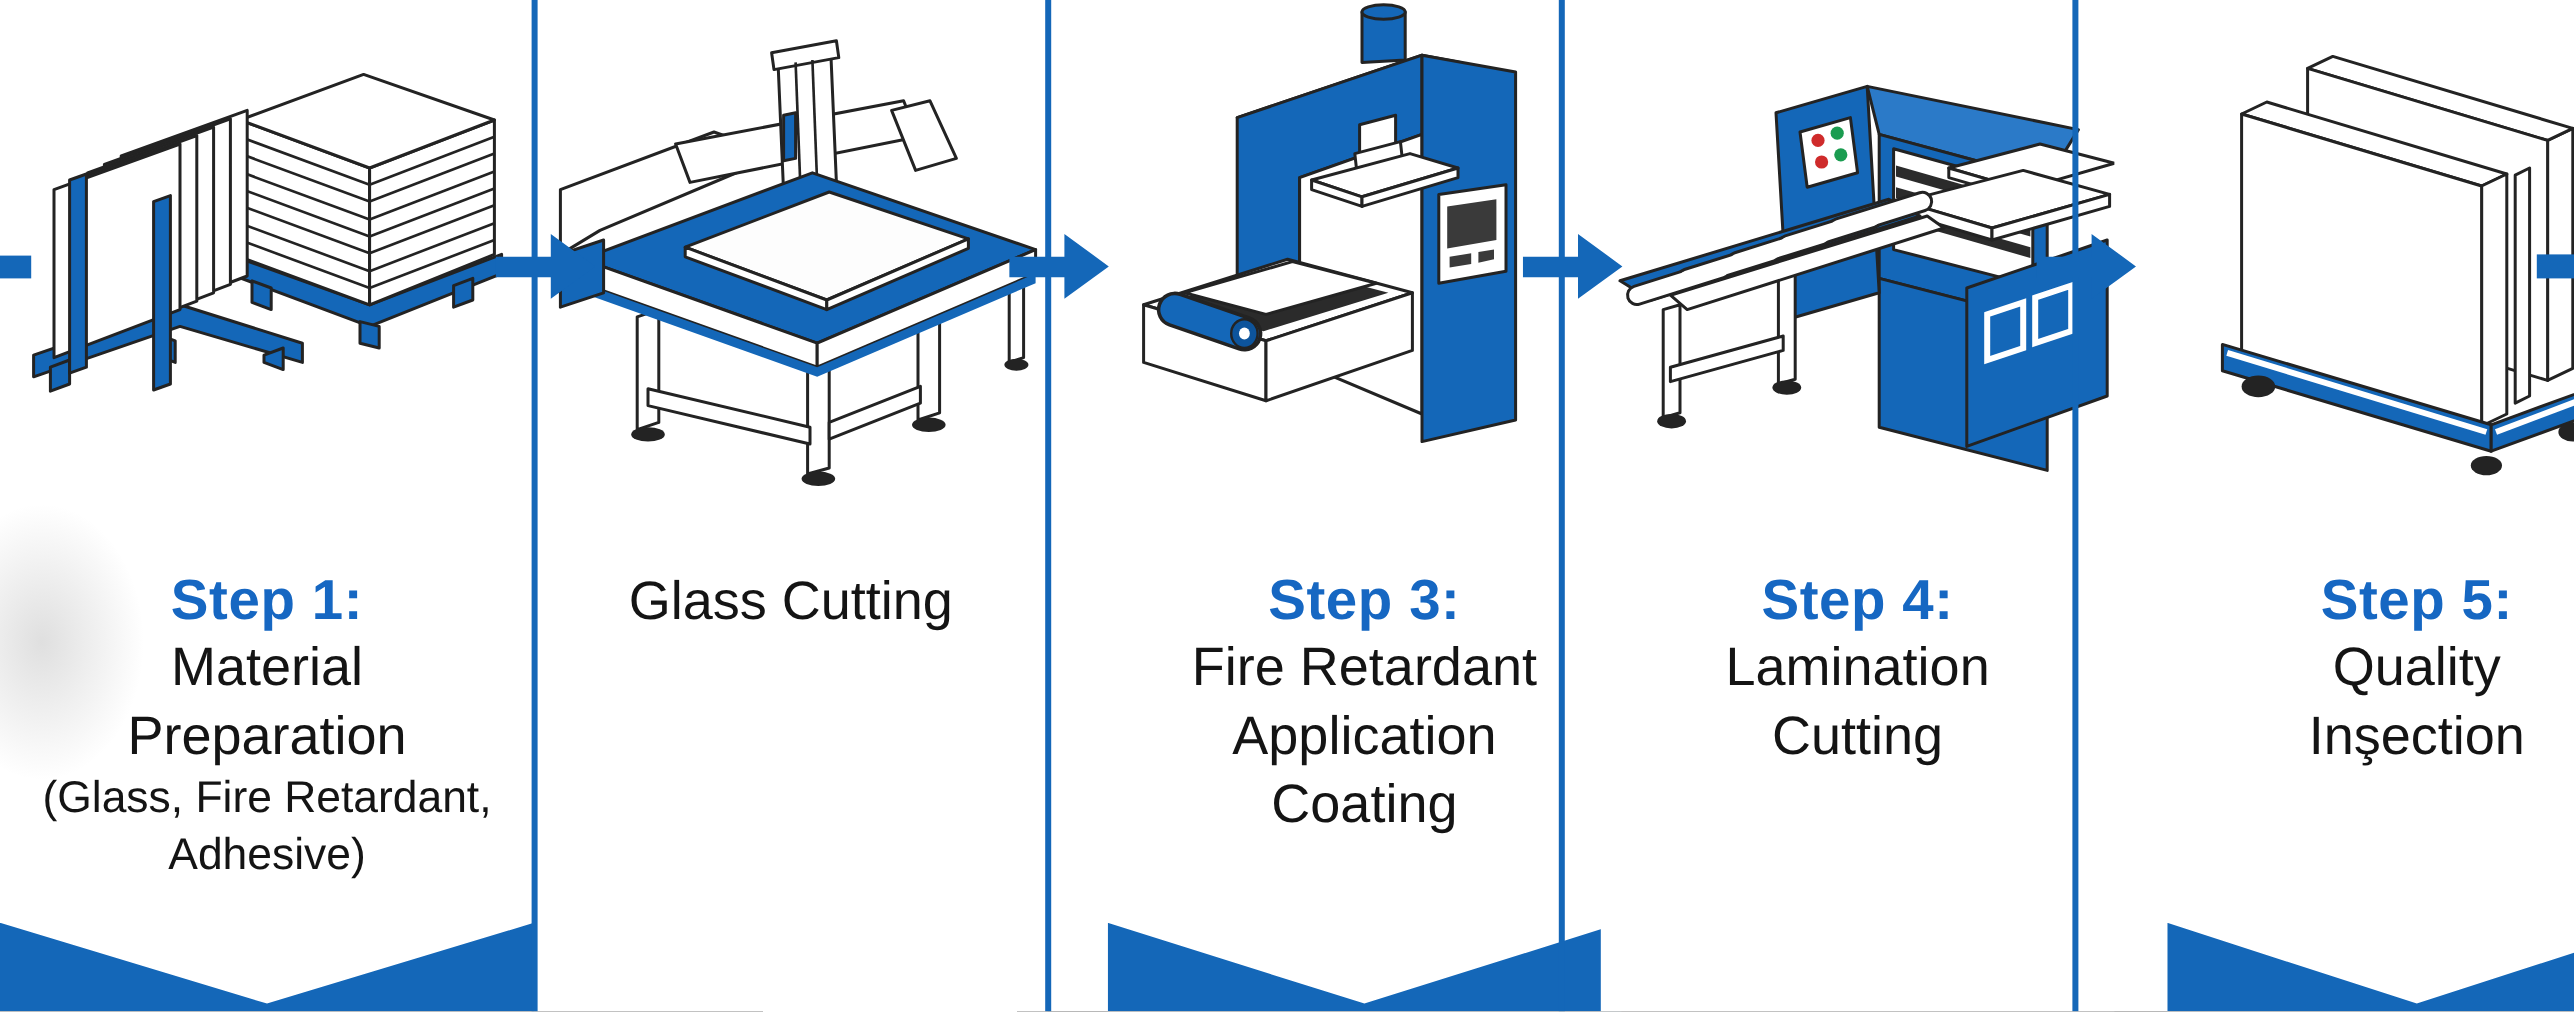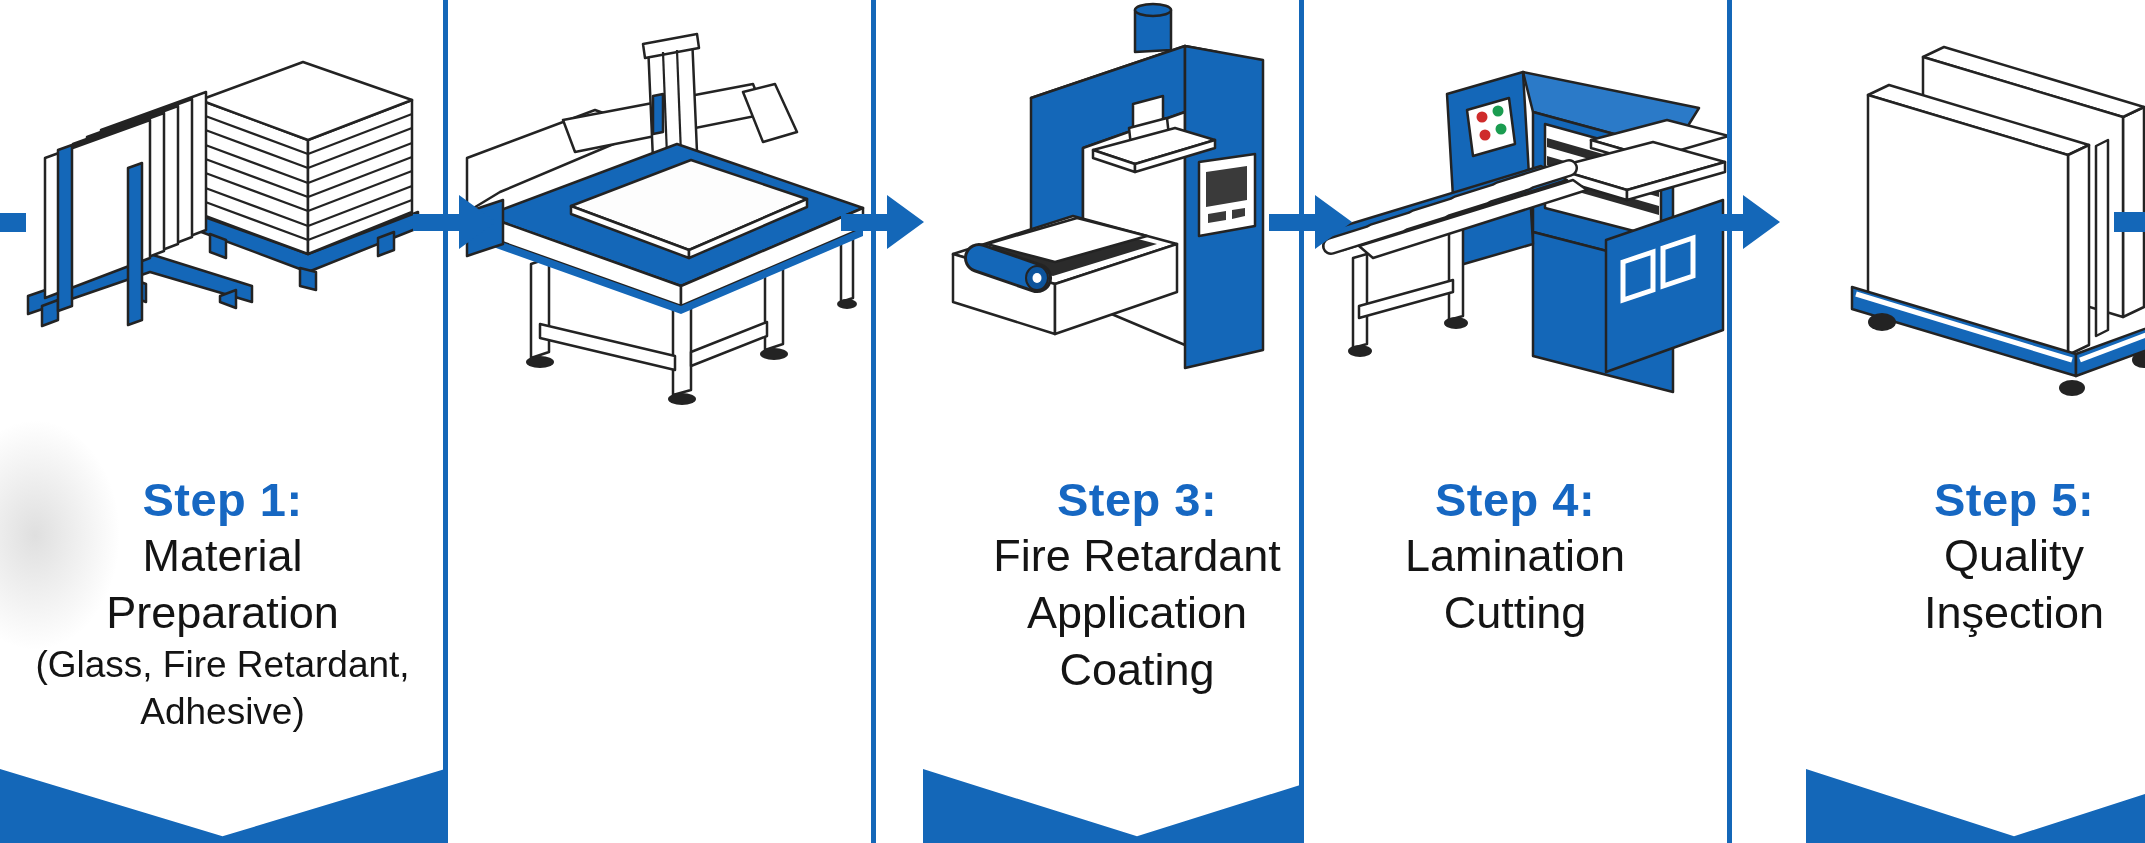--- a/index.html
+++ b/index.html
@@ -18,21 +18,21 @@
   html,body{margin:0;padding:0;background:#888;}
   .canvas{
     position:relative;width:2145px;height:843px;overflow:hidden;
     background:var(--bg);
     font-family:"Liberation Sans", sans-serif;
   }
   .panel{position:absolute;top:0;height:843px;background:var(--bg);}
   #p1{left:0;width:445px}
   #p2{left:445px;width:428px}
   #p3{left:923px;width:428px}
-  #p4{left:1301px;width:428px}
+  #p4{left:1334px;width:428px}
   #p5{left:1806px;width:416px}
 
   .illo{position:absolute;top:0;left:0;display:block;}
 
   .label{position:absolute;top:472px;left:-12px;right:-12px;text-align:center;}
   .heading{font-size:47px;font-weight:700;color:var(--heading);line-height:55px;letter-spacing:.5px;}
   .line{font-size:45px;font-weight:400;color:var(--text);line-height:57px;}
   .sub{font-size:37px;font-weight:400;color:var(--text);line-height:47px;}
 
   .chevron{
@@ -150,20 +150,21 @@
       <polygon class="fw" points="40,216 236,286 236,306 40,236"></polygon>
       <polygon class="fw" points="236,286 418,208 418,228 236,306"></polygon>
       <path class="fan" d="M40,236 L236,306 L418,228 L418,236 L236,314 L40,244 Z"></path>
 
       <polygon class="fw2" points="126,206 246,160 362,199 244,250"></polygon>
       <polygon class="fw" points="126,206 244,250 244,258 126,214"></polygon>
       <polygon class="fw" points="244,250 362,199 362,207 244,258"></polygon>
       <polygon class="fa" points="22,212 58,200 58,244 22,256"></polygon>
     </svg>
     <div class="label">
+      <div class="line">Glass Cutting</div>
     </div>
   </section>
 
   <section class="panel" id="p3">
     <svg class="illo" width="428" height="420" viewBox="0 0 428 420" aria-label="fire-retardant-coating-press-machine">
 
       <polygon class="fa" points="212,10 248,10 248,50 212,52"></polygon>
       <ellipse class="fa" cx="230" cy="10" rx="18" ry="6"></ellipse>
 
       <polygon class="fal" points="108,98 262,46 294,52 140,106"></polygon>

